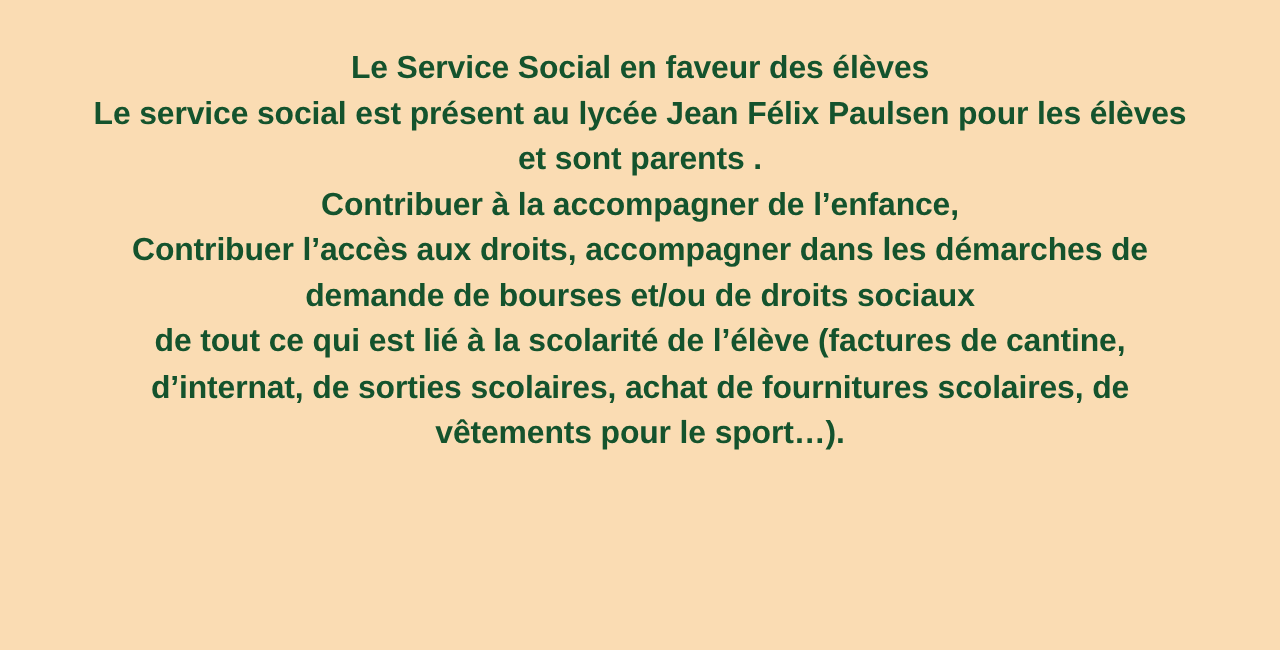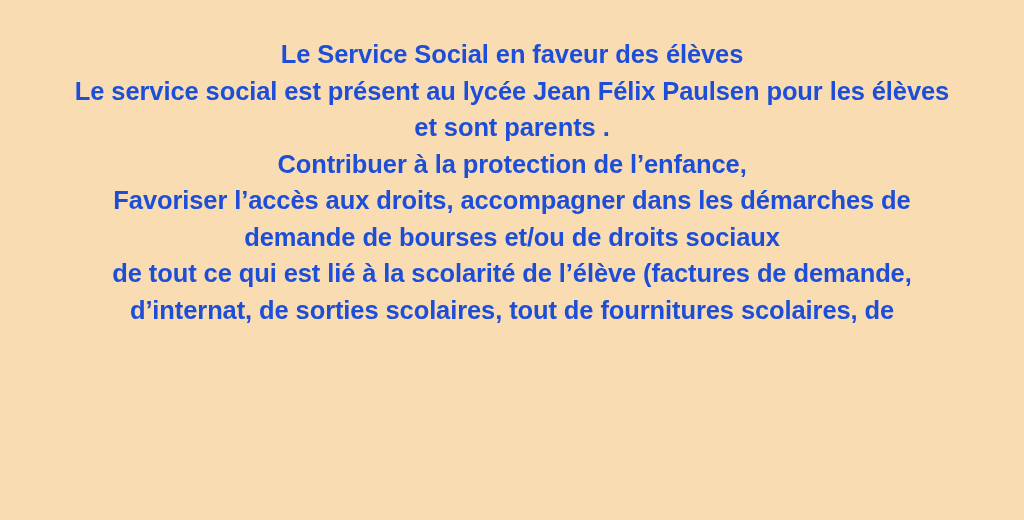--- a/index.html
+++ b/index.html
@@ -21,36 +21,37 @@
     display: flex;
     flex-direction: column;
     align-items: center;
     justify-content: flex-start;
     padding: 36px 30px 0 30px;
   }
   .line {
     display: block;
     width: 100%;
     text-align: center;
-    color: #1d4ed8;
+    color: #14532d;
     font-weight: bold;
     font-size: 25.5px;
     line-height: 36.5px;
     letter-spacing: -0.1px;
     white-space: nowrap;
   }
   .line.title {
     margin-bottom: 0;
   }
 </style>
 </head>
 <body>
 
 <div class="poster">
   <span class="line title">Le Service Social en faveur des élèves</span>
   <span class="line">Le service social est présent au lycée Jean Félix Paulsen pour les élèves</span>
   <span class="line">et sont parents .</span>
-  <span class="line">Contribuer à la protection de l’enfance,</span>
-  <span class="line">Favoriser l’accès aux droits, accompagner dans les démarches de</span>
+  <span class="line">Contribuer à la accompagner de l’enfance,</span>
+  <span class="line">Contribuer l’accès aux droits, accompagner dans les démarches de</span>
   <span class="line">demande de bourses et/ou de droits sociaux</span>
-  <span class="line">de tout ce qui est lié à la scolarité de l’élève (factures de demande,</span>
-  <span class="line">d’internat, de sorties scolaires, tout de fournitures scolaires, de</span>
+  <span class="line">de tout ce qui est lié à la scolarité de l’élève (factures de cantine,</span>
+  <span class="line">d’internat, de sorties scolaires, achat de fournitures scolaires, de</span>
+  <span class="line">vêtements pour le sport…).</span>
 </div>
 
 </body></html>

